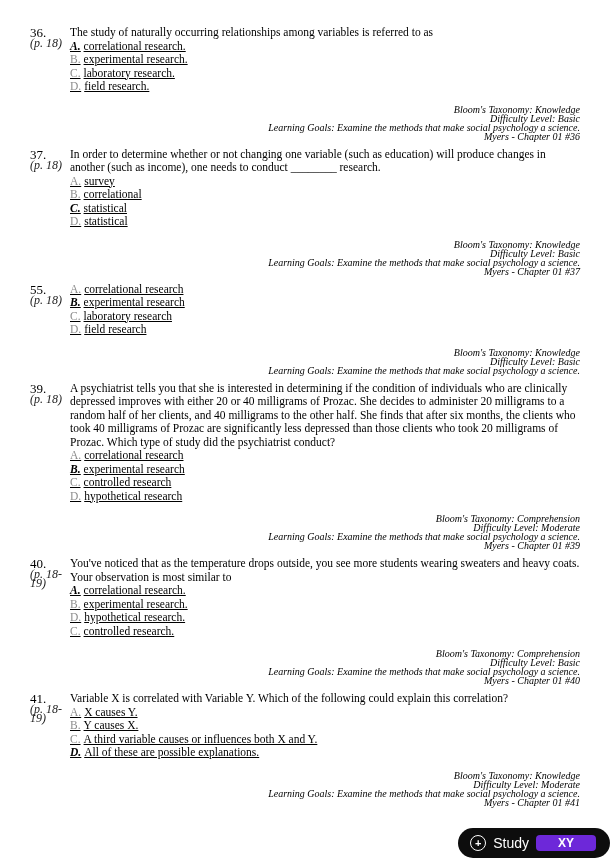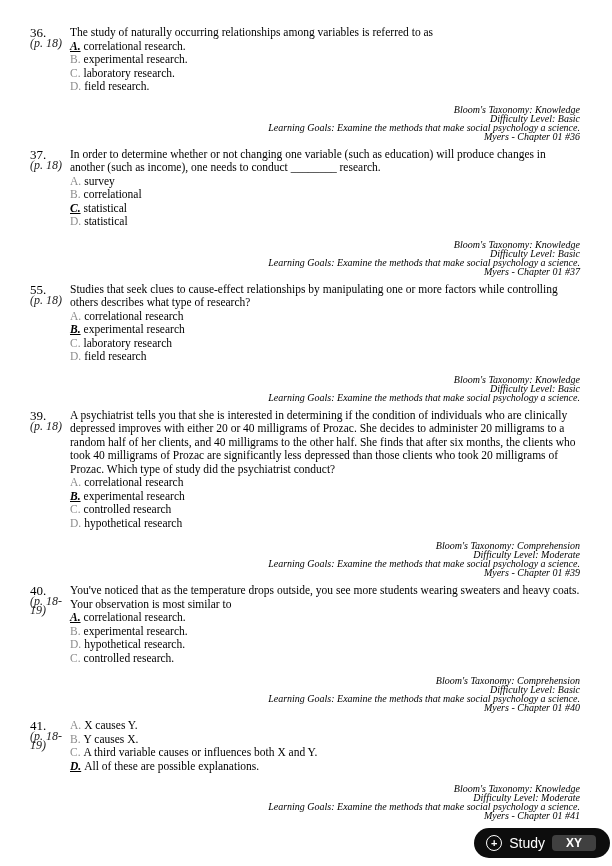--- a/index.html
+++ b/index.html
@@ -12,21 +12,21 @@
     overflow:hidden;
   }
   .page { padding:26px 32px 0 30px; }
 
   .question { display:flex; }
   .qcol { width:40px; flex-shrink:0; }
   .qnum { font-size:13px; line-height:13px; }
   .pref { font-size:12px; font-style:italic; color:#222; line-height:9px; }
   .qbody { flex:1; }
   .qtext { font-size:11.5px; line-height:13.5px; }
-  .option { font-size:11.5px; line-height:13.5px; }
+  .option { font-size:11.5px; line-height:13.5px;text-decoration:underline; }
   .opt-letter { color:#8c8c8c; margin-right:3px; }
   .option.correct .opt-letter {
     color:#000; font-weight:bold; font-style:italic; text-decoration:underline;
   }
   .meta {
     text-align:right;
     font-size:10px; font-style:italic; line-height:9px;
     margin:11px 0 7px 0;
   }
   .meta-line { white-space:nowrap; }
@@ -41,23 +41,23 @@
   }
   .plus-circle {
     width:14px; height:14px;
     border:1.5px solid #ffffff; border-radius:50%;
     color:#fff; font-size:11px; font-weight:bold;
     display:flex; align-items:center; justify-content:center;
     line-height:1;
   }
   .brand-study { color:#ffffff; font-weight:normal; font-size:14px; }
   .brand-xy {
-    background:#404040; color:#ffffff;
+    background:#6d28d9; color:#ffffff;
     font-weight:bold; font-size:12px;
-    padding:1px 14px; border-radius:4px;
+    padding:1px 22px; border-radius:4px;
   }
 </style>
 </head>
 <body>
 
 <div class="page">
   <div>
   <div class="question">
     <div class="qcol">
       <div class="qnum">36.</div>
@@ -101,21 +101,20 @@
           </div>
     </div>
   </div>
 
   <div class="question">
     <div class="qcol">
       <div class="qnum">55.</div>
       <div class="pref">(p. 18)</div>
     </div>
     <div class="qbody">
-      <div class="qtext">Studies that seek clues to cause-effect relationships by manipulating one or more factors while controlling others describes what type of research?</div>
       <div>
             <div class="option"><span class="opt-letter">A.</span><span class="opt-text">correlational research</span></div>
             <div class="option correct"><span class="opt-letter">B.</span><span class="opt-text">experimental research</span></div>
             <div class="option"><span class="opt-letter">C.</span><span class="opt-text">laboratory research</span></div>
             <div class="option"><span class="opt-letter">D.</span><span class="opt-text">field research</span></div>
           </div>
       <div class="meta">
             <div class="meta-line">Bloom's Taxonomy: Knowledge</div>
             <div class="meta-line">Difficulty Level: Basic</div>
             <div class="meta-line">Learning Goals: Examine the methods that make social psychology a science.</div>
@@ -166,20 +165,21 @@
           </div>
     </div>
   </div>
 
   <div class="question">
     <div class="qcol">
       <div class="qnum">41.</div>
       <div class="pref">(p. 18-19)</div>
     </div>
     <div class="qbody">
+      <div class="qtext">Variable X is correlated with Variable Y. Which of the following could explain this correlation?</div>
       <div>
             <div class="option"><span class="opt-letter">A.</span><span class="opt-text">X causes Y.</span></div>
             <div class="option"><span class="opt-letter">B.</span><span class="opt-text">Y causes X.</span></div>
             <div class="option"><span class="opt-letter">C.</span><span class="opt-text">A third variable causes or influences both X and Y.</span></div>
             <div class="option correct"><span class="opt-letter">D.</span><span class="opt-text">All of these are possible explanations.</span></div>
           </div>
       <div class="meta">
             <div class="meta-line">Bloom's Taxonomy: Knowledge</div>
             <div class="meta-line">Difficulty Level: Moderate</div>
             <div class="meta-line">Learning Goals: Examine the methods that make social psychology a science.</div>

